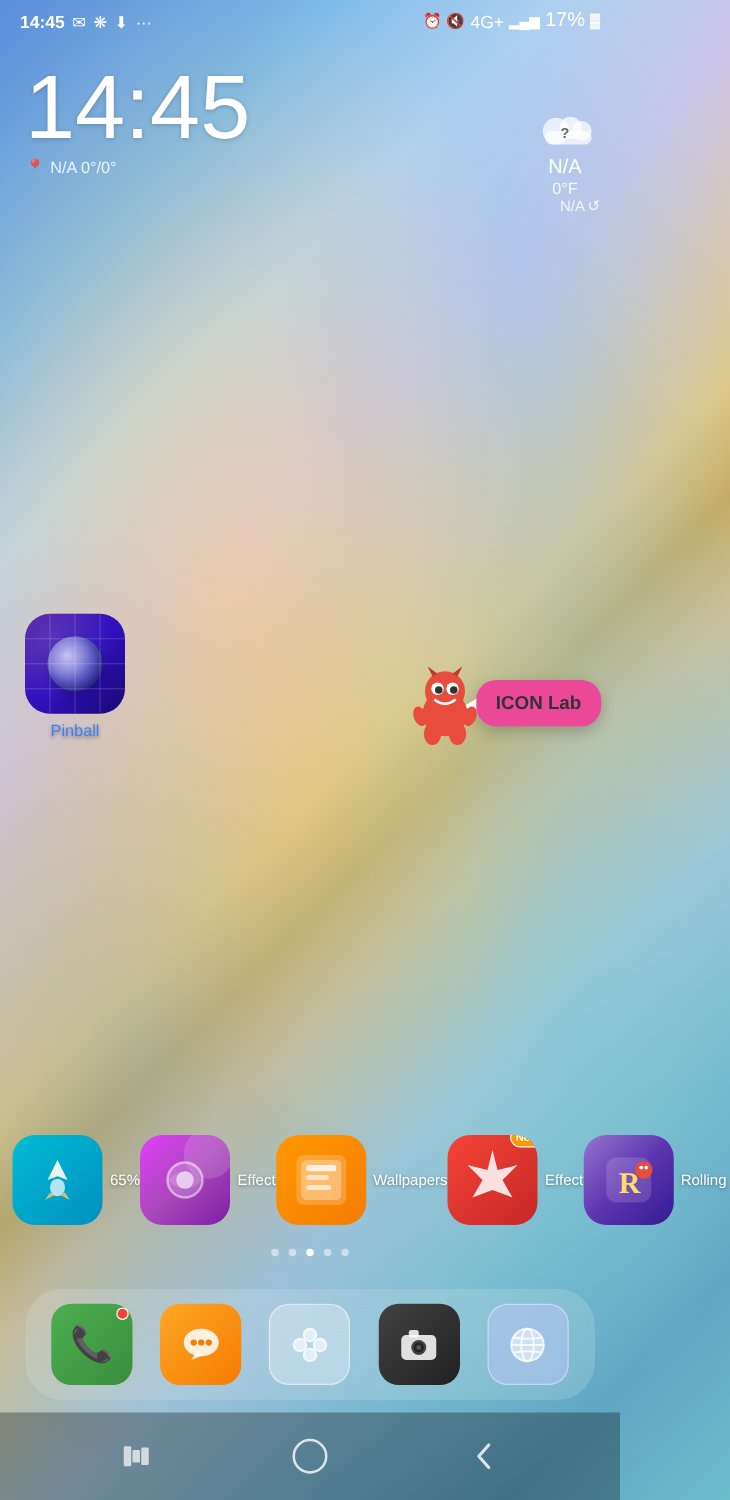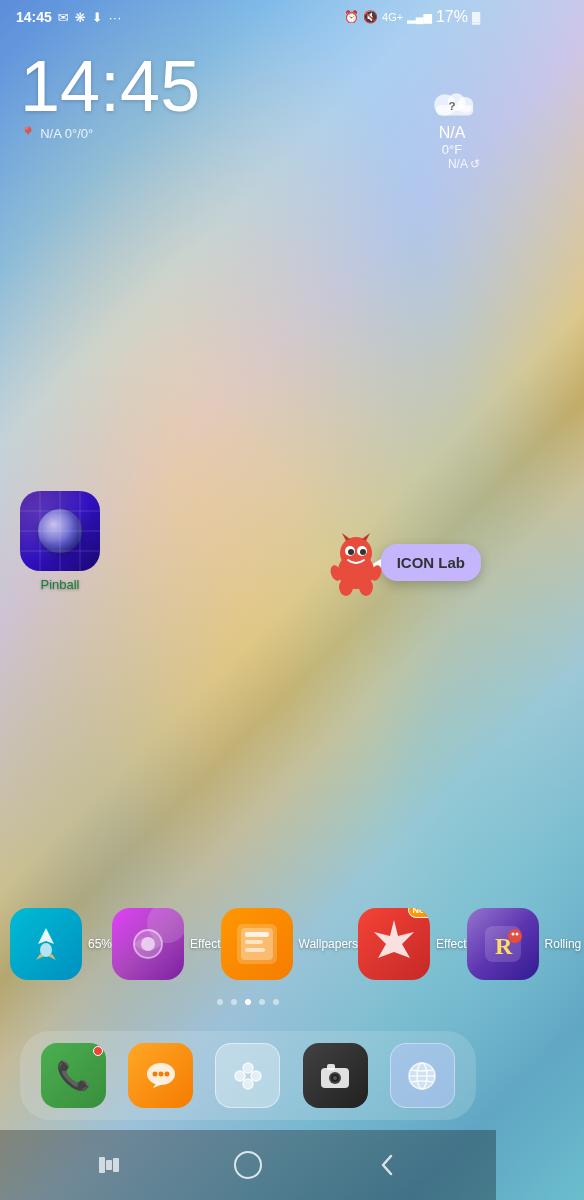--- a/index.html
+++ b/index.html
@@ -159,38 +159,38 @@
       height: 80px;
       border-radius: 20px;
       display: flex;
       align-items: center;
       justify-content: center;
       font-size: 36px;
       position: relative;
     }
 
     .app-label {
-      color: #15803d;
+      color: #3b82f6;
       font-size: 13px;
       text-align: left;
       text-shadow: 0 1px 3px rgba(0,0,0,0.4);
     }
 
     
     .icon-lab-popup {
       position: absolute;
       top: 390px;
       right: 20px;
       display: flex;
       align-items: center;
       gap: -5px;
     }
 
     .speech-bubble {
-      background: #c4b5fd;
+      background: #ec4899;
       border-radius: 16px;
       padding: 10px 16px;
       font-size: 15px;
       font-weight: 600;
       color: #333;
       position: relative;
       box-shadow: 0 4px 12px rgba(0,0,0,0.2);
     }
 
     .speech-bubble::after {
@@ -420,21 +420,21 @@
     <div class="status-left">
       <span class="status-time">14:45</span>
       <span style="font-size:13px">✉</span>
       <span style="font-size:13px">❋</span>
       <span style="font-size:13px">⬇</span>
       <span style="font-size:13px">···</span>
     </div>
     <div class="status-right">
       <span>⏰</span>
       <span>🔇</span>
-      <span style="font-size:11px">4G+</span>
+      <span style="font-size:14px">4G+</span>
       <span style="font-size:11px">▂▄▆</span>
       <span style="font-size:16px">17%</span>
       <span style="font-size:11px">▓</span>
     </div>
   </div>
 
   <div class="clock-widget" style="position:relative;">
     <div class="clock-time">14:45</div>
     <div class="clock-location">
       <span>📍</span>

